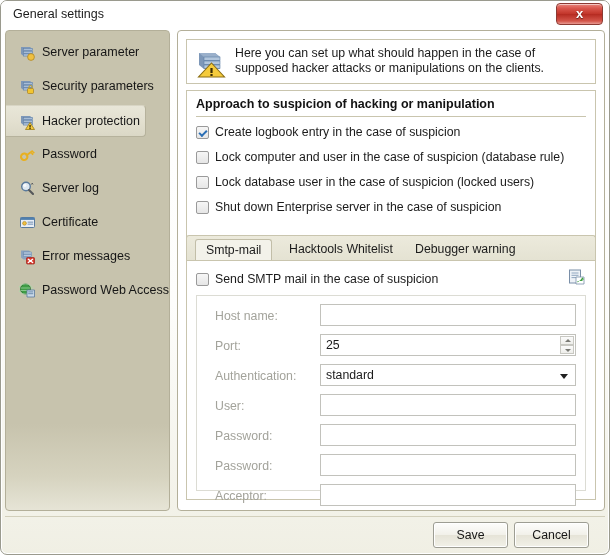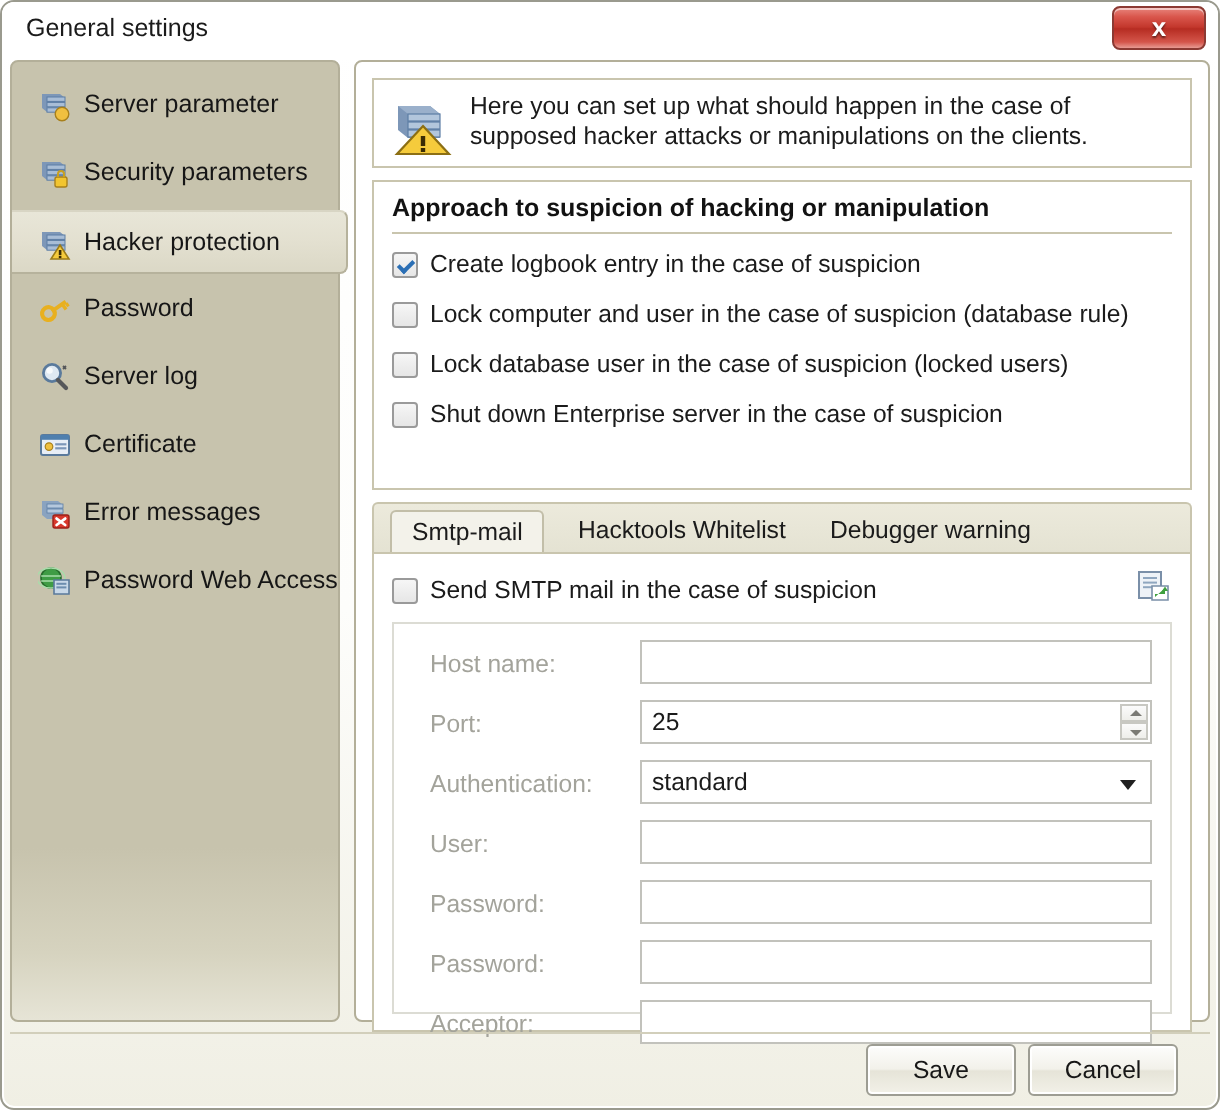--- a/index.html
+++ b/index.html
@@ -93,21 +93,21 @@
       #c7c3ad 0%, #c7c3ad 82%, #d6d3bf 93%, #e6e4d6 100%);
   }
   .side-item {
     position: absolute;
     left: 0;
     width: 165px;
     height: 32px;
     cursor: pointer;
   }
   .side-item.selected {
-    width: 168px;
+    width: 140px;
     background: linear-gradient(to bottom, #e8e6d8 0%, #e3e0d0 50%, #dbd8c6 100%);
     border-top: 1px solid #d8d5c4;
     border-bottom: 1px solid #b6b29c;
     border-right: 1px solid #b6b29c;
     border-radius: 0 4px 4px 0;
     box-sizing: border-box;
   }
   .side-icon {
     position: absolute;
     left: 13px; top: 7px;
@@ -217,21 +217,20 @@
     color: #1b1b1b;
     white-space: nowrap;
   }
 
   
   #tab-group {
     position: absolute;
     left: 8px; top: 204px;
     width: 410px;
     height: 265px;
-    margin-top: 16px;
   }
   #tab-strip {
     position: absolute;
     left: 0; top: 0;
     width: 410px;
     height: 26px;
     box-sizing: border-box;
     border: 1px solid #c9c5ae;
     border-bottom: none;
     background: linear-gradient(to bottom, #eceadc 0%, #e4e2d2 100%);

